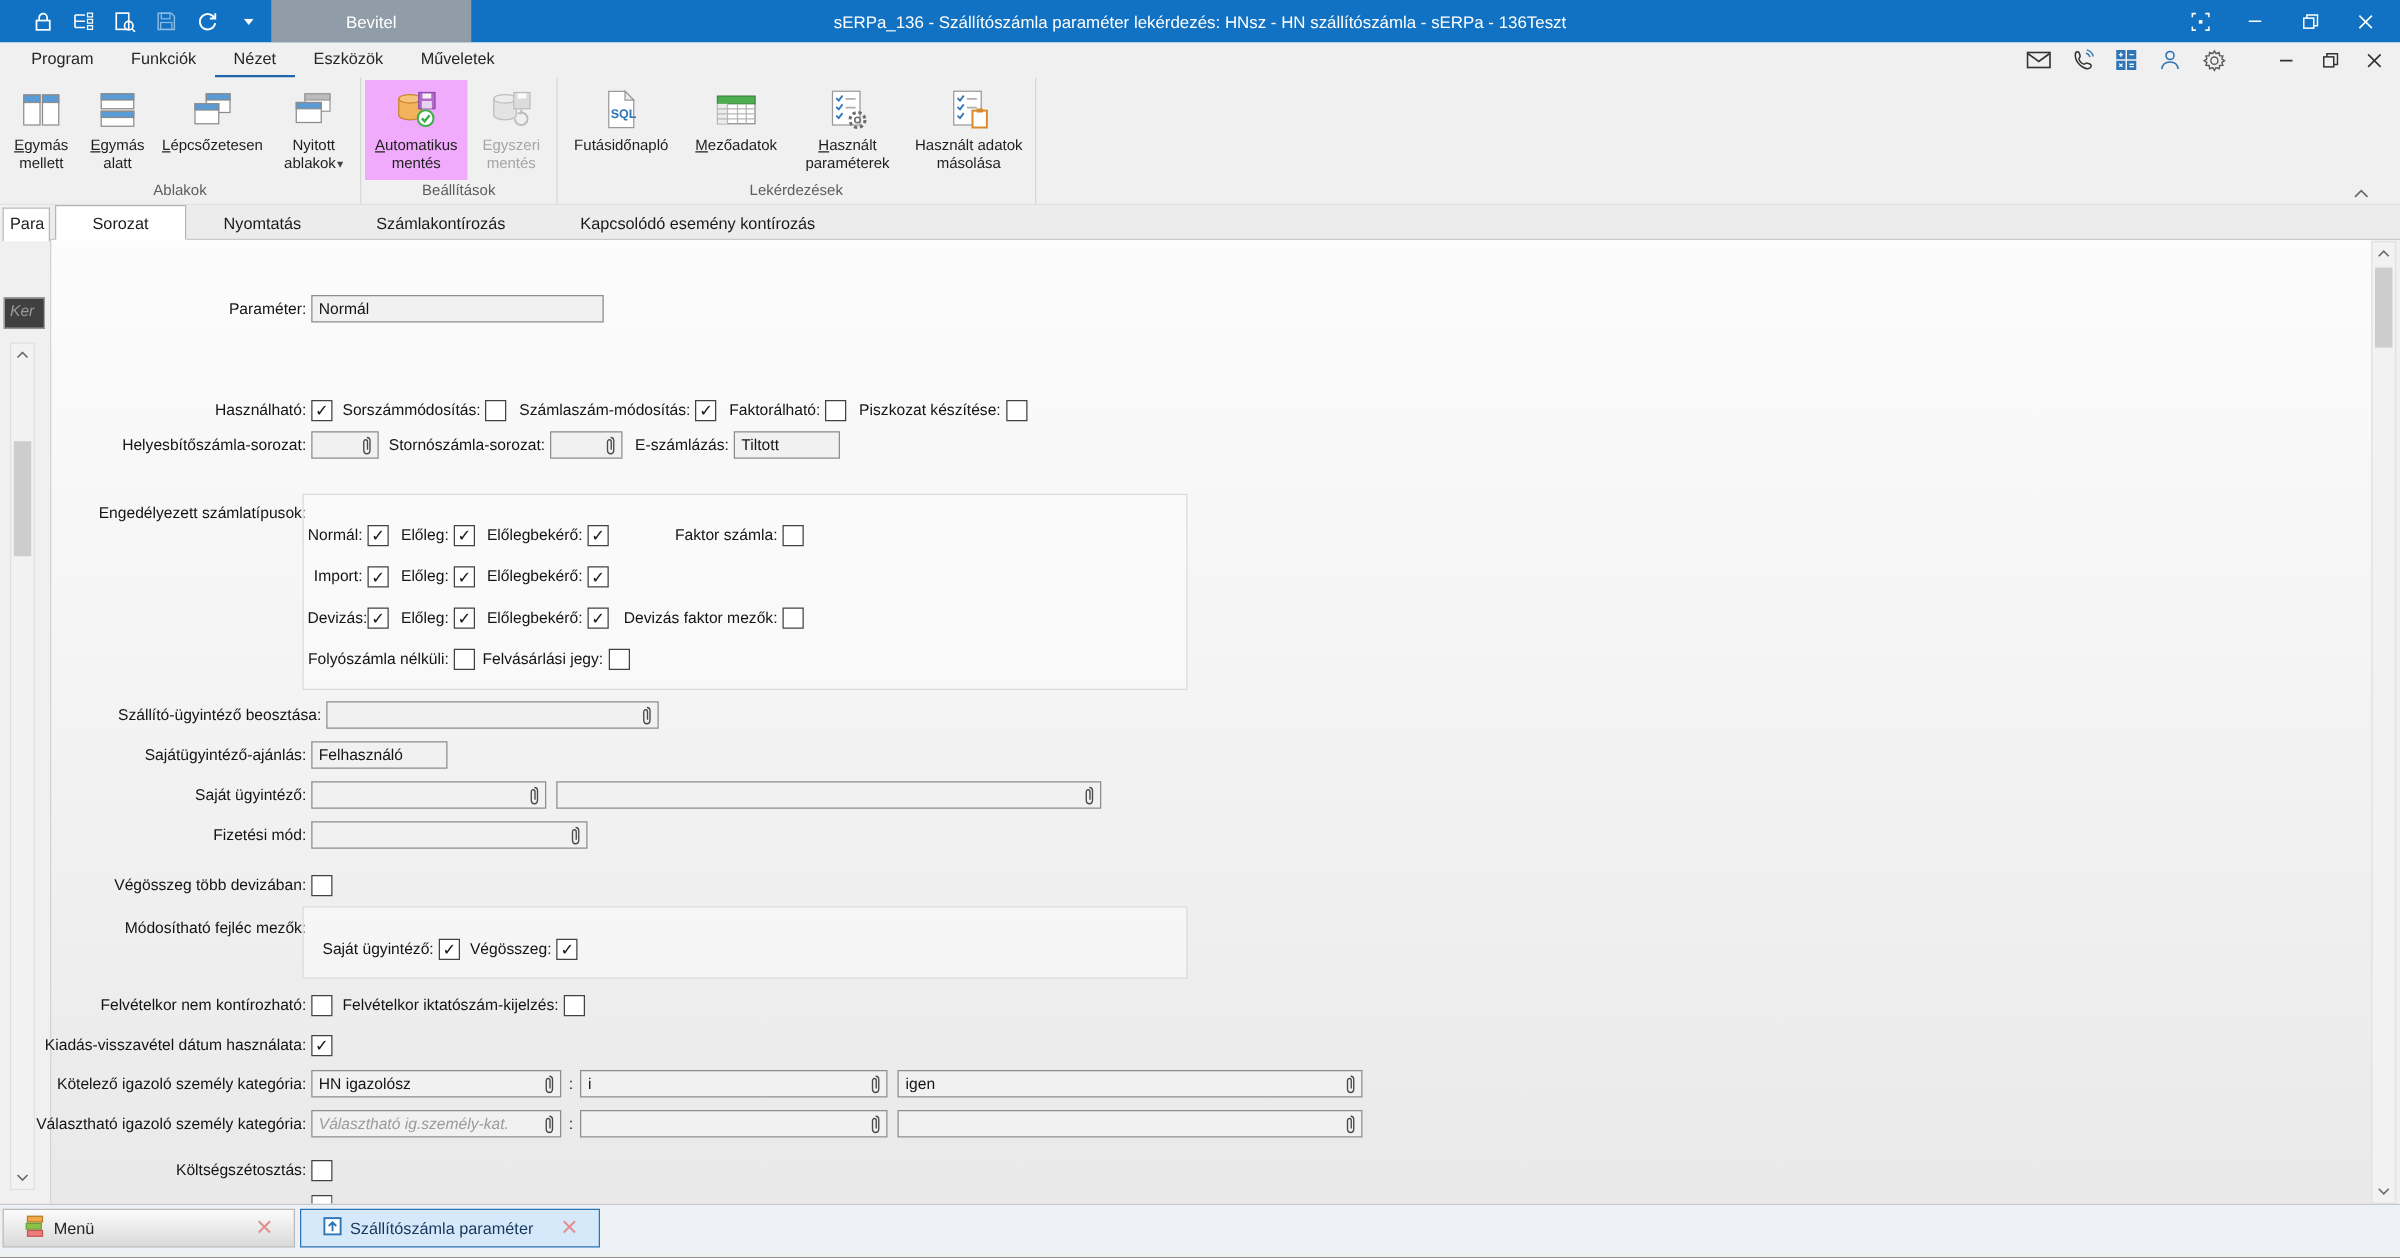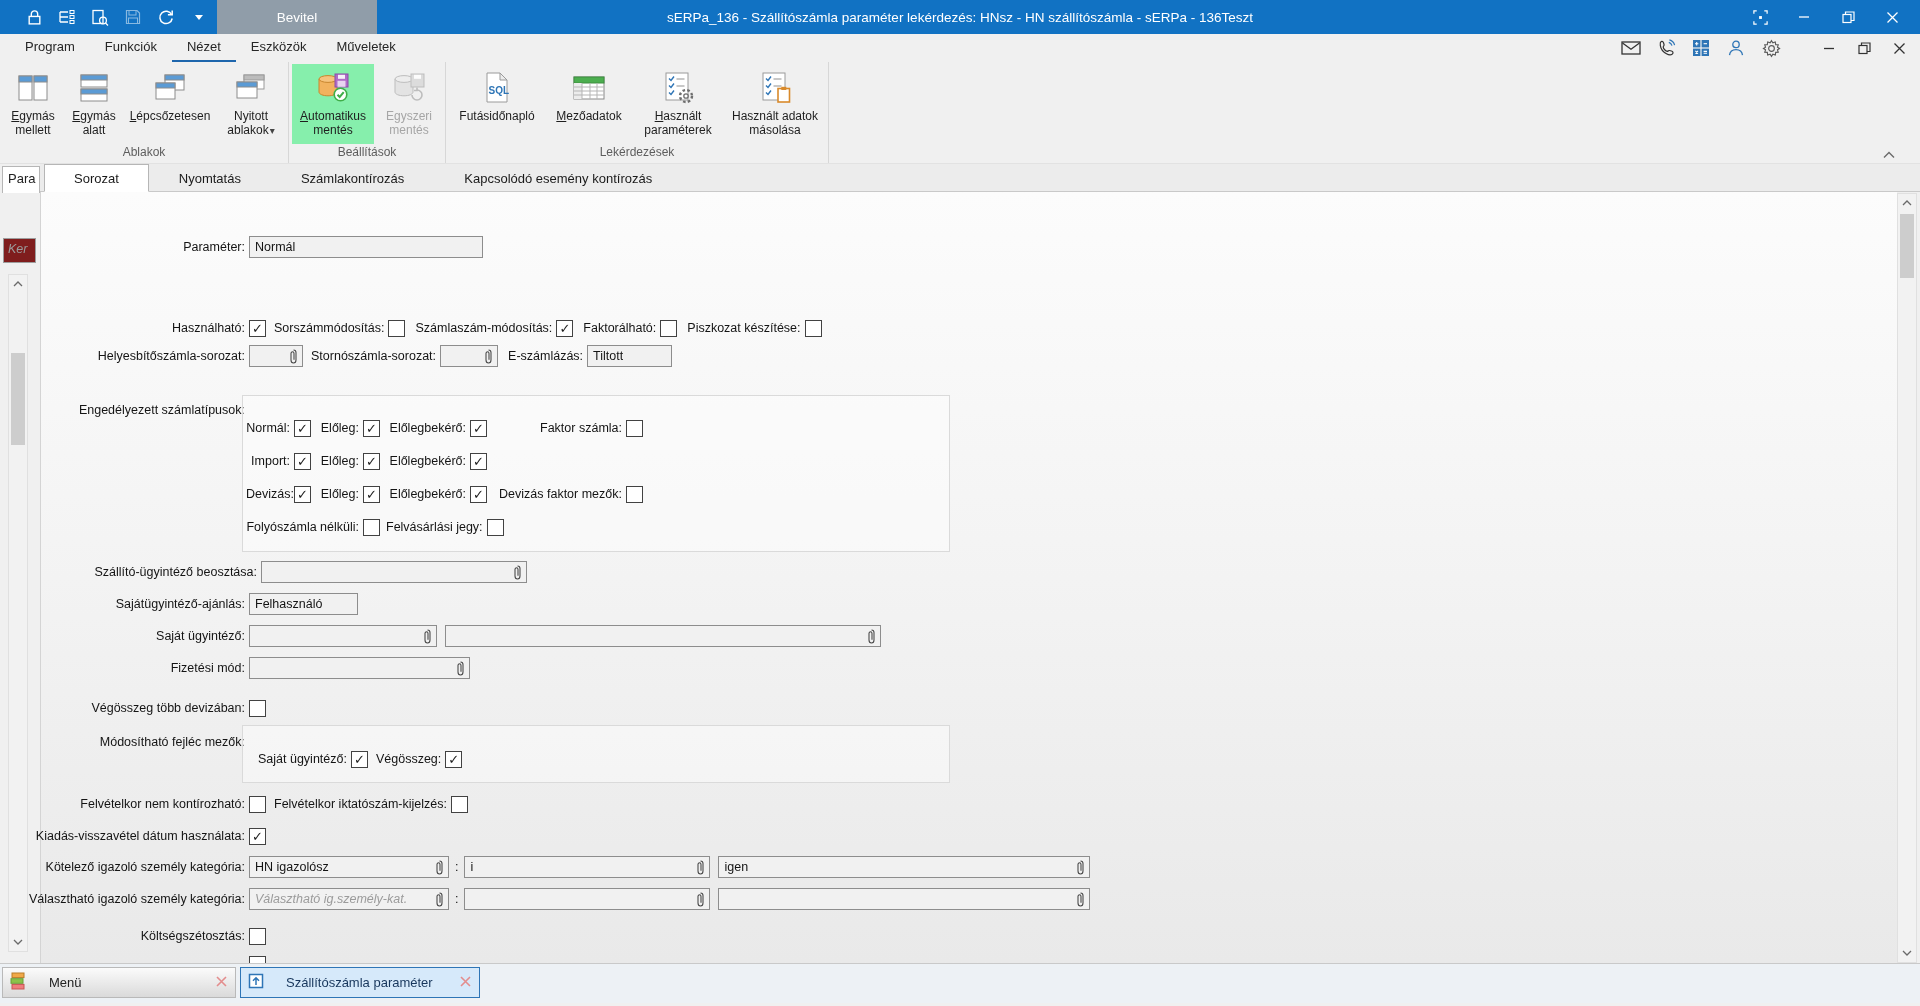--- a/index.html
+++ b/index.html
@@ -28,38 +28,38 @@
   .micons .spacer{width:10px}
 
   
   .ribbon{position:absolute;top:62px;left:0;right:0;height:102px;background:#f0f0f0;display:flex;
           border-bottom:1px solid #e2e2e2}
   .rgroup{display:flex;flex-direction:column;border-right:1px solid #d7d7d7;padding:0 3px}
   .rbuttons{display:flex;flex:1;gap:2px;padding-top:2px}
   .rbtn{display:flex;flex-direction:column;align-items:center;padding:3px 2px 1px;font-size:12px;color:#1e1e1e}
   .rbtn .ric{height:42px;display:flex;align-items:center;justify-content:center}
   .rbtn .rlab{display:block;text-align:center;line-height:1.18}
-  .rbtn.sel{background:#86efac}
+  .rbtn.sel{background:#f0abfc}
   .rbtn.dis{color:#a6a6a6}
   .acc::first-letter{text-decoration:underline}
   .ddc{font-size:10px;color:#444;margin-left:1px}
   .rgl{text-align:center;font-size:12px;color:#5d5d5d;padding:1px 8px 4px}
   .collapse{position:absolute;right:22px;top:148px;width:18px;height:14px;display:flex;align-items:center;justify-content:center}
 
   
   .tabstrip{position:absolute;top:164px;left:40px;right:0;height:28px;background:#ececec;
             border-bottom:1px solid #c9c9c9;display:flex;padding-left:4px}
   .vtab{padding:0 29px;height:28px;line-height:27px;font-size:13px;color:#1a1a1a;border:1px solid transparent}
   .vtab.active{background:#fff;border-color:#b6b6b6;border-bottom-color:#fff}
 
   
   .lp-tab{position:absolute;left:2px;top:166px;width:38px;height:27px;background:#fff;
           border:1px solid #b6b6b6;border-bottom:none;font-size:13px;color:#222;
           padding:4px 0 0 5px;overflow:hidden;white-space:nowrap}
-  .lp-search{position:absolute;left:3px;top:238px;width:33px;height:25px;background:#7f1d1d;
+  .lp-search{position:absolute;left:3px;top:238px;width:33px;height:25px;background:#404040;
              border:1px solid #9d9d9d;font-size:12.5px;padding:3px 0 0 4px;overflow:hidden;white-space:nowrap}
   .phold{color:#9b9b9b;font-style:italic}
 
   
   .vsb{position:absolute;width:20px;background:#f2f2f2;border:1px solid #e0e0e0}
   .sb-btn{position:absolute;left:0;right:0;height:18px;display:flex;align-items:center;justify-content:center}
   .sb-btn.down{bottom:0}
   .sb-thumb{position:absolute;left:2px;right:2px;background:#cdcdcd}
 
   
@@ -78,21 +78,21 @@
   .ml4{margin-left:4px}.ml6{margin-left:6px}.ml8{margin-left:8px}.ml10{margin-left:10px}
   .colon{margin:0 6px}
   .gbox{position:absolute;background:rgba(255,255,255,.42);border:1px solid #dadada}
   .grow{position:absolute;display:grid;grid-template-columns:44px 17px 44px 17px 82px 17px 131px 17px;
         column-gap:4px;align-items:center;height:22px;font-size:12.5px;color:#141414;white-space:nowrap}
   .grow .gl{text-align:right}
 
   
   .taskbar{position:absolute;left:0;right:0;top:963px;height:40px;background:#edf1f5;
            border-top:1px solid #c9c9c9;display:flex;align-items:flex-start;padding:3px 0 0 2px}
-  .ttab{width:234px;height:31px;display:flex;align-items:center;gap:22px;padding:0 7px;
+  .ttab{width:234px;height:31px;display:flex;align-items:center;gap:6px;padding:0 17px;
         background:linear-gradient(#fbfbfb,#dadada);border:1px solid #b9b9b9;font-size:13px;color:#222}
   .ttab.active{width:240px;margin-left:4px;background:#d6e9fa;border:1px solid #2e75b6;color:#17365c}
   .ttab .grow-space{margin-left:auto}
 </style>
 </head>
 <body>
 
 <div class="screen">
 
   <div class="titlebar">

